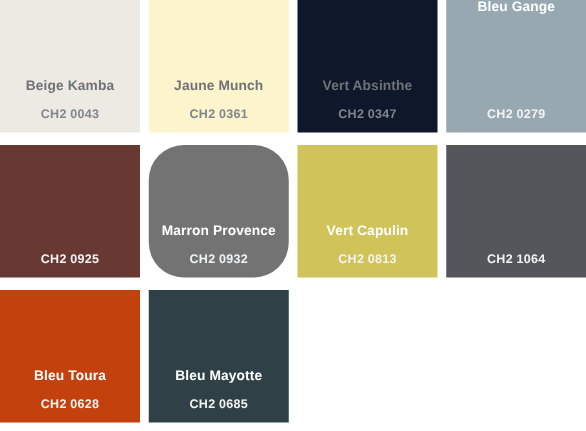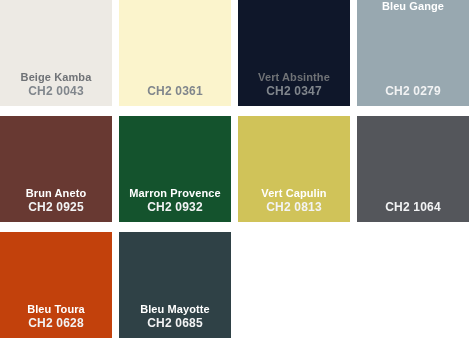--- a/index.html
+++ b/index.html
@@ -38,57 +38,57 @@
   }
   .swatch-name {
     font-size: 11px;
     font-weight: bold;
     line-height: 13px;
     letter-spacing: 0.1px;
     text-align: center;
     white-space: nowrap;
   }
   .swatch-code {
-    font-size: 12px;
+    font-size: 10px;
     font-weight: bold;
     line-height: 11px;
     letter-spacing: 0.2px;
     text-align: center;
     white-space: nowrap;
-    margin-top: 2px;
+    margin-top: 10px;
   }
   .swatch.light .swatch-name { color: #6f7276; }
   .swatch.light .swatch-code { color: #80868c; }
   .swatch.dark .swatch-name { color: #ffffff; }
   .swatch.dark .swatch-code { color: #f2f3f4; }
 </style>
 </head>
 <body style="background: rgb(255, 255, 255);">
 
 <div id="swatch-grid">
     <div class="swatch light" style="background: rgb(237, 234, 228);">
       <div class="swatch-name">Beige Kamba</div>
       <div class="swatch-code">CH2 0043</div>
     </div>
     <div class="swatch light" style="background: rgb(251, 244, 204);">
+      <div class="swatch-name">Jaune Munch</div>
       <div class="swatch-code">CH2 0361</div>
     </div>
     <div class="swatch light" style="background: #0f172a;">
       <div class="swatch-name">Vert Absinthe</div>
       <div class="swatch-code">CH2 0347</div>
     </div>
     <div class="swatch dark" style="background: rgb(152, 168, 176); justify-content: space-between;">
       <div class="swatch-name">Bleu Gange</div>
       <div class="swatch-code">CH2 0279</div>
     </div>
     <div class="swatch dark" style="background: rgb(104, 57, 50);">
-      <div class="swatch-name">Brun Aneto</div>
       <div class="swatch-code">CH2 0925</div>
     </div>
-    <div class="swatch dark" style="background: #14532d;">
+    <div class="swatch dark" style="background: #737373; border-radius: 28px;">
       <div class="swatch-name">Marron Provence</div>
       <div class="swatch-code">CH2 0932</div>
     </div>
     <div class="swatch dark" style="background: rgb(208, 195, 89);">
       <div class="swatch-name">Vert Capulin</div>
       <div class="swatch-code">CH2 0813</div>
     </div>
     <div class="swatch dark" style="background: rgb(84, 86, 91);">
       <div class="swatch-code">CH2 1064</div>
     </div>

